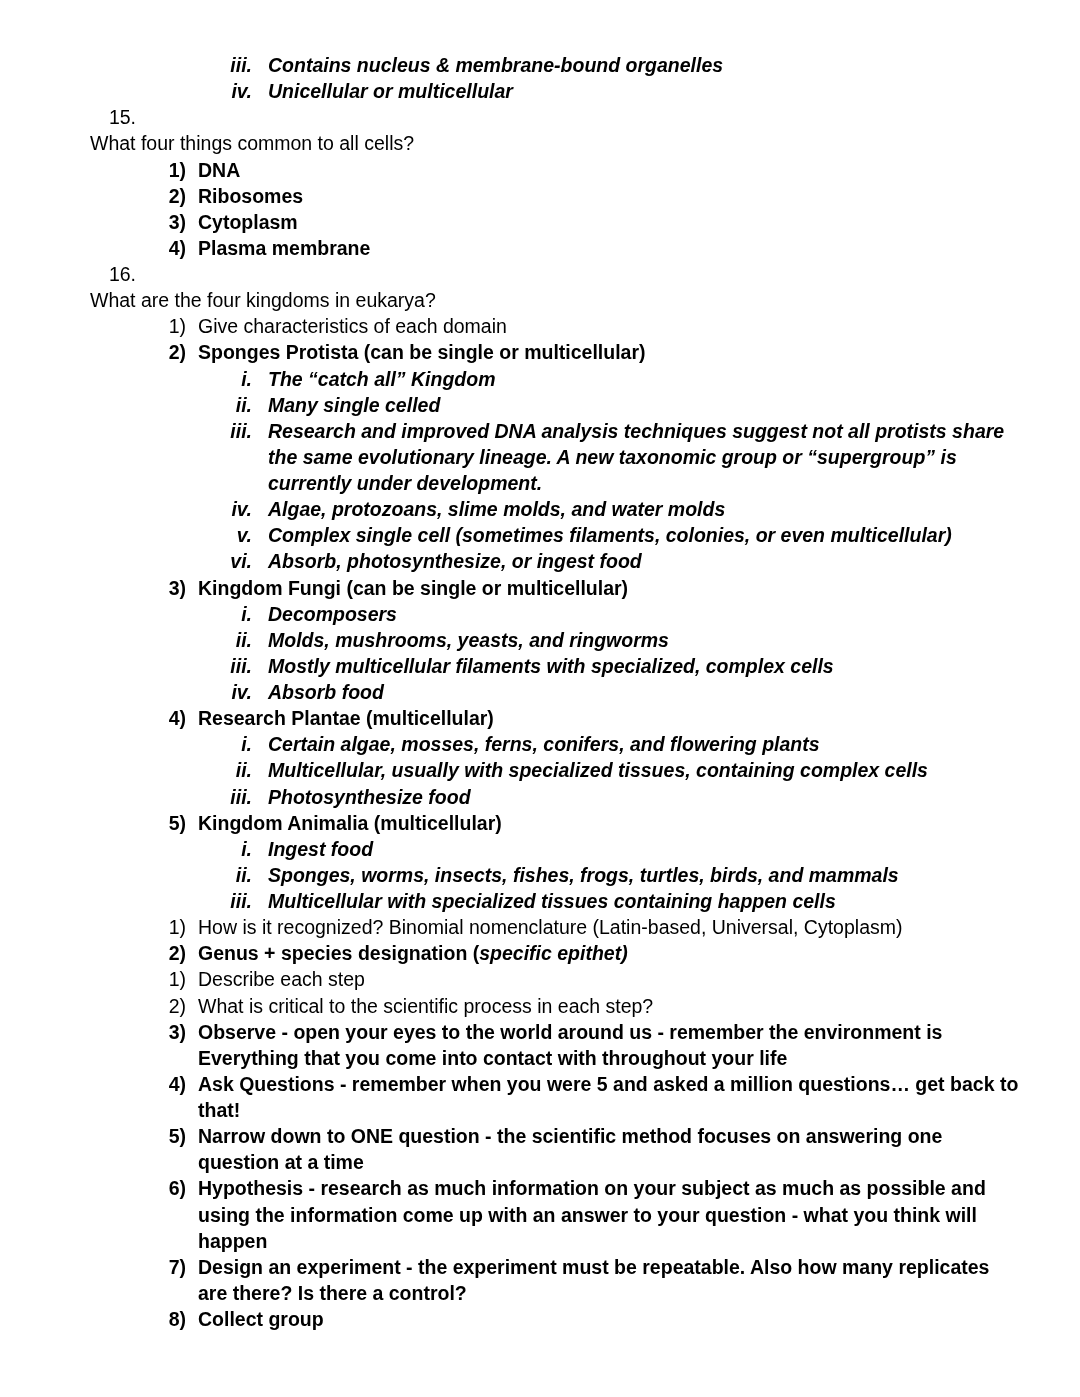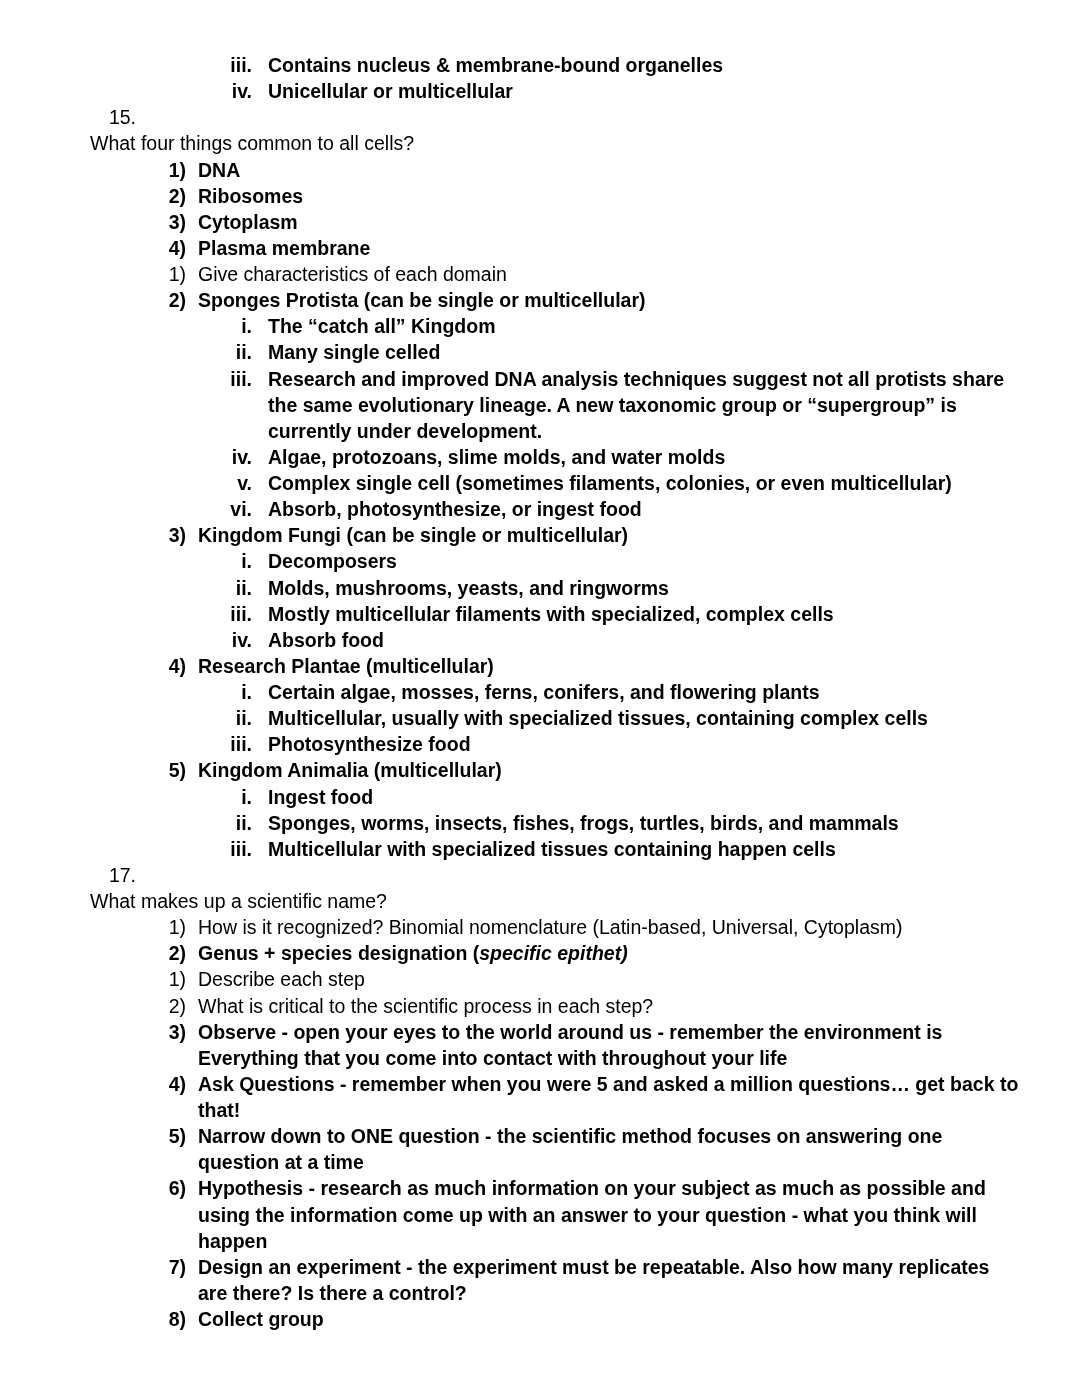--- a/index.html
+++ b/index.html
@@ -45,21 +45,21 @@
   
   .lvl1 { margin-left: 30px; flex-direction: column; }
   .lvl1 > .marker { width: 46px; margin-right: 8px; }
   .lvl1 > .text { }
 
   
   .lvl2 { margin-left: 98px; }
   .lvl2 > .marker { width: 28px; margin-right: 12px; }
 
   
-  .lvl3 { margin-left: 140px; }
+  .lvl3 { margin-left: 140px; font-style: italic; }
   .lvl3 > .marker { width: 52px; margin-right: 16px; }
   em.italic { }
 </style>
 </head>
 <body>
 
 <div class="page">
   <div class="doc" id="doc-body">
       <div class="row lvl3 bold">
         <span class="marker">iii.</span>
@@ -82,20 +82,24 @@
         <span class="text">Ribosomes</span>
       </div>
       <div class="row lvl2 bold">
         <span class="marker">3)</span>
         <span class="text">Cytoplasm</span>
       </div>
       <div class="row lvl2 bold">
         <span class="marker">4)</span>
         <span class="text">Plasma membrane</span>
       </div>
+      <div class="row lvl1">
+        <span class="marker">16.</span>
+        <span class="text">What are the four kingdoms in eukarya?</span>
+      </div>
       <div class="row lvl2">
         <span class="marker">1)</span>
         <span class="text">Give characteristics of each domain</span>
       </div>
       <div class="row lvl2 bold">
         <span class="marker">2)</span>
         <span class="text">Sponges Protista (can be single or multicellular)</span>
       </div>
       <div class="row lvl3 bold">
         <span class="marker">i.</span>
@@ -166,24 +170,20 @@
         <span class="text">Ingest food</span>
       </div>
       <div class="row lvl3 bold">
         <span class="marker">ii.</span>
         <span class="text">Sponges, worms, insects, fishes, frogs, turtles, birds, and mammals</span>
       </div>
       <div class="row lvl3 bold">
         <span class="marker">iii.</span>
         <span class="text">Multicellular with specialized tissues containing happen cells</span>
       </div>
-      <div class="row lvl1">
-        <span class="marker">17.</span>
-        <span class="text">What makes up a scientific name?</span>
-      </div>
       <div class="row lvl2">
         <span class="marker">1)</span>
         <span class="text">How is it recognized? Binomial nomenclature (Latin-based, Universal, Cytoplasm)</span>
       </div>
       <div class="row lvl2 bold">
         <span class="marker">2)</span>
         <span class="text">Genus + species designation (<em class="italic">specific epithet)</em></span>
       </div>
       <div class="row lvl2">
         <span class="marker">1)</span>

